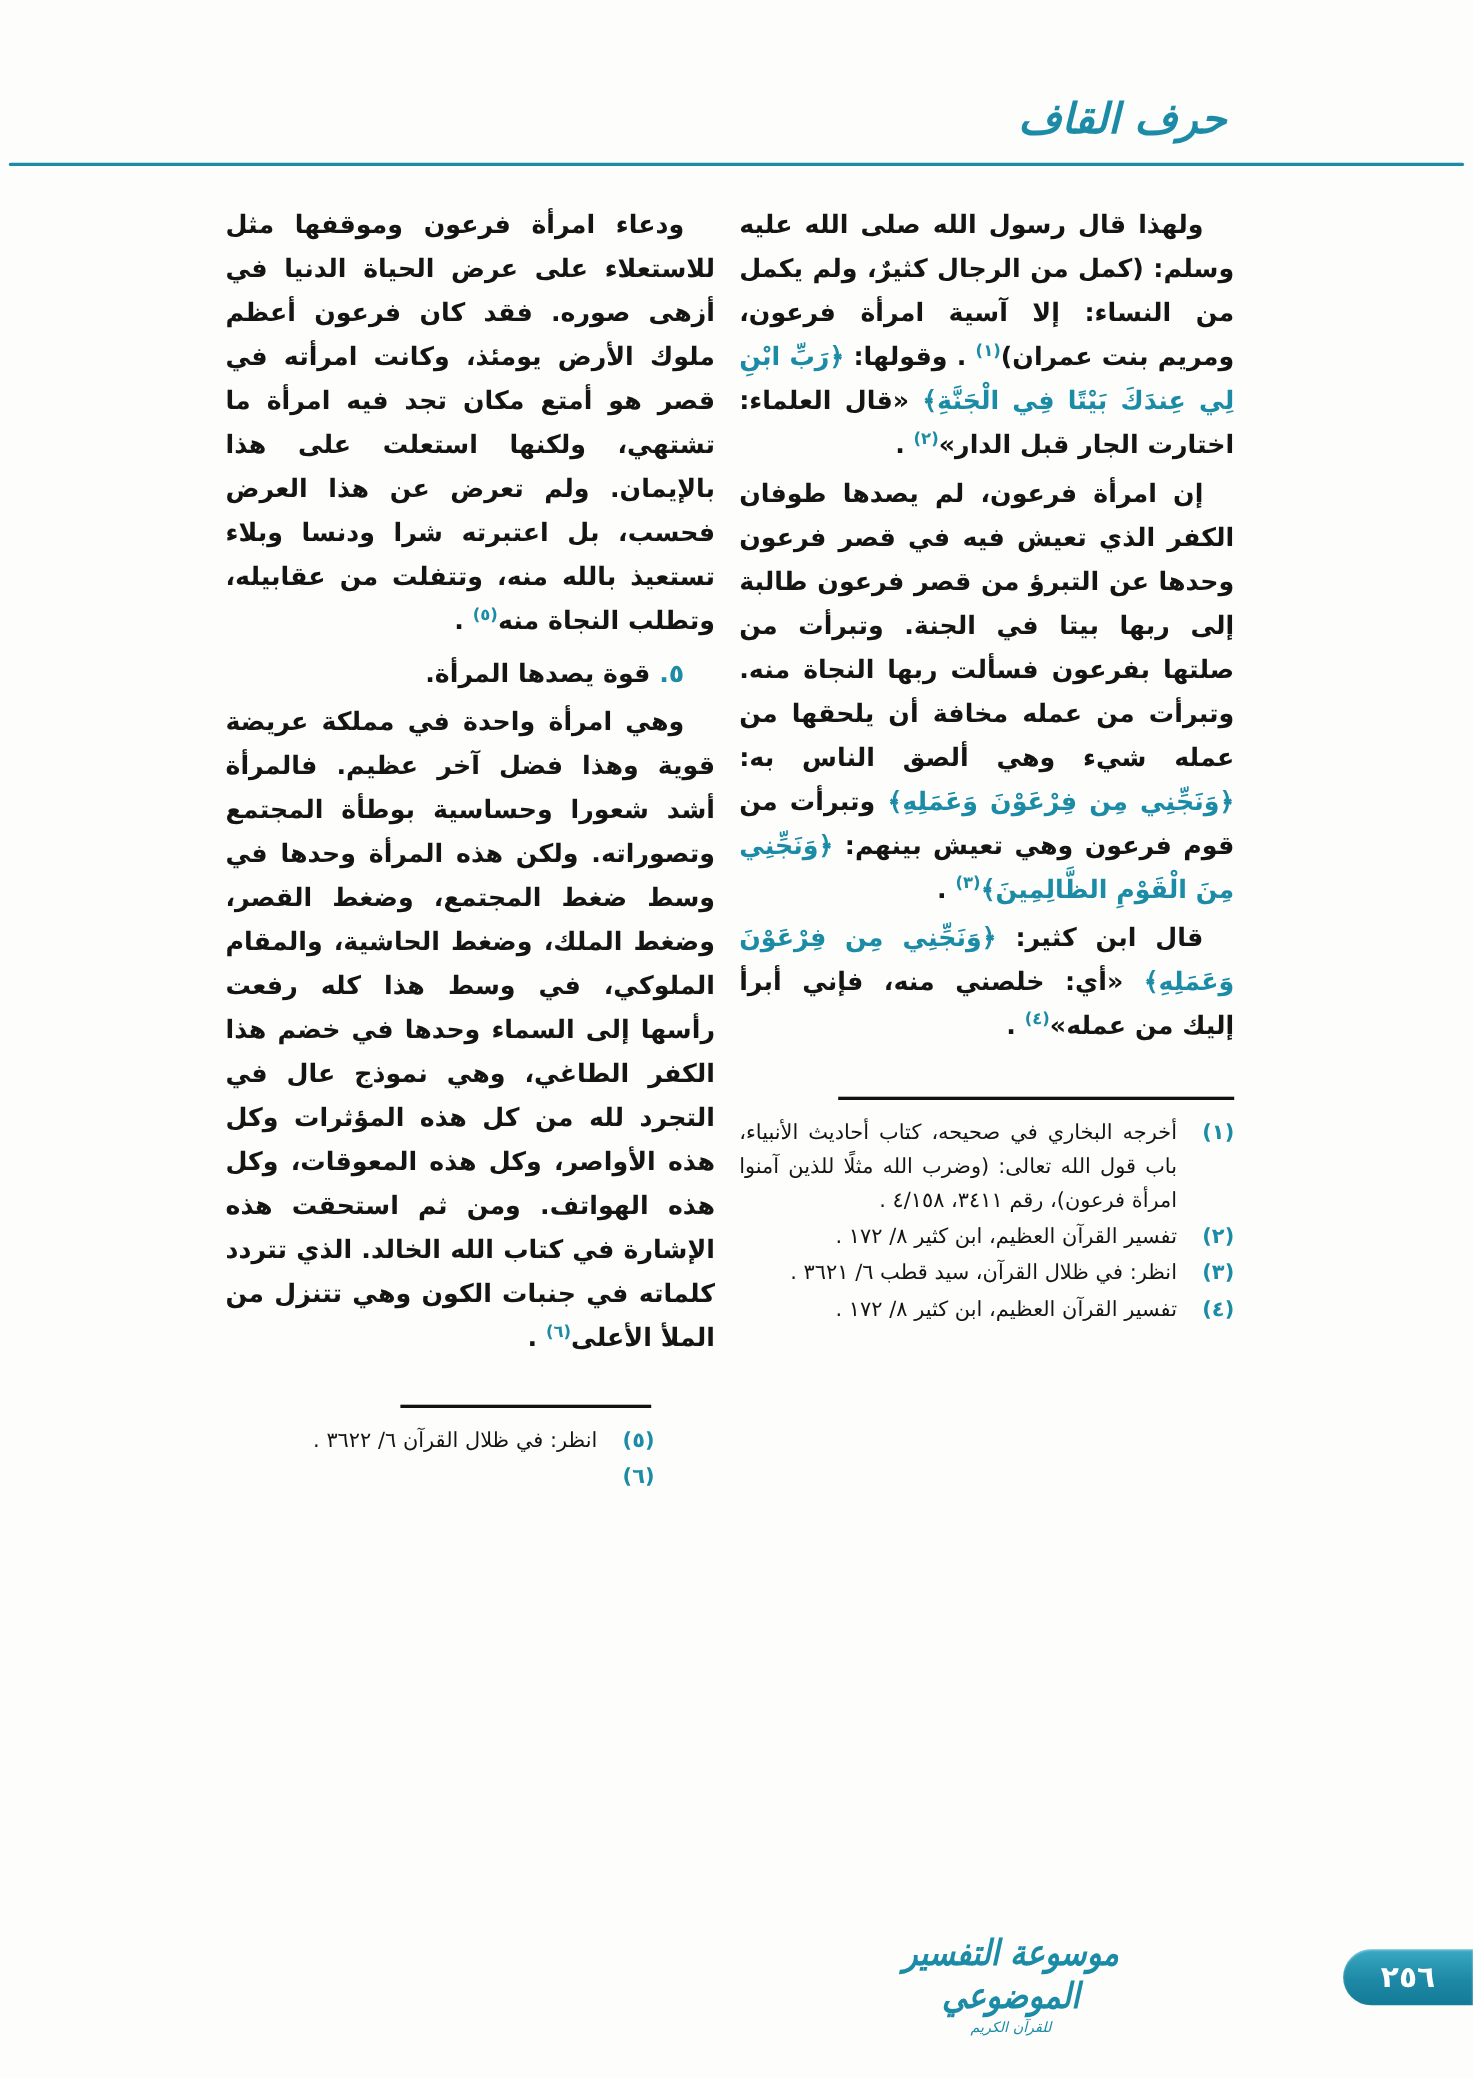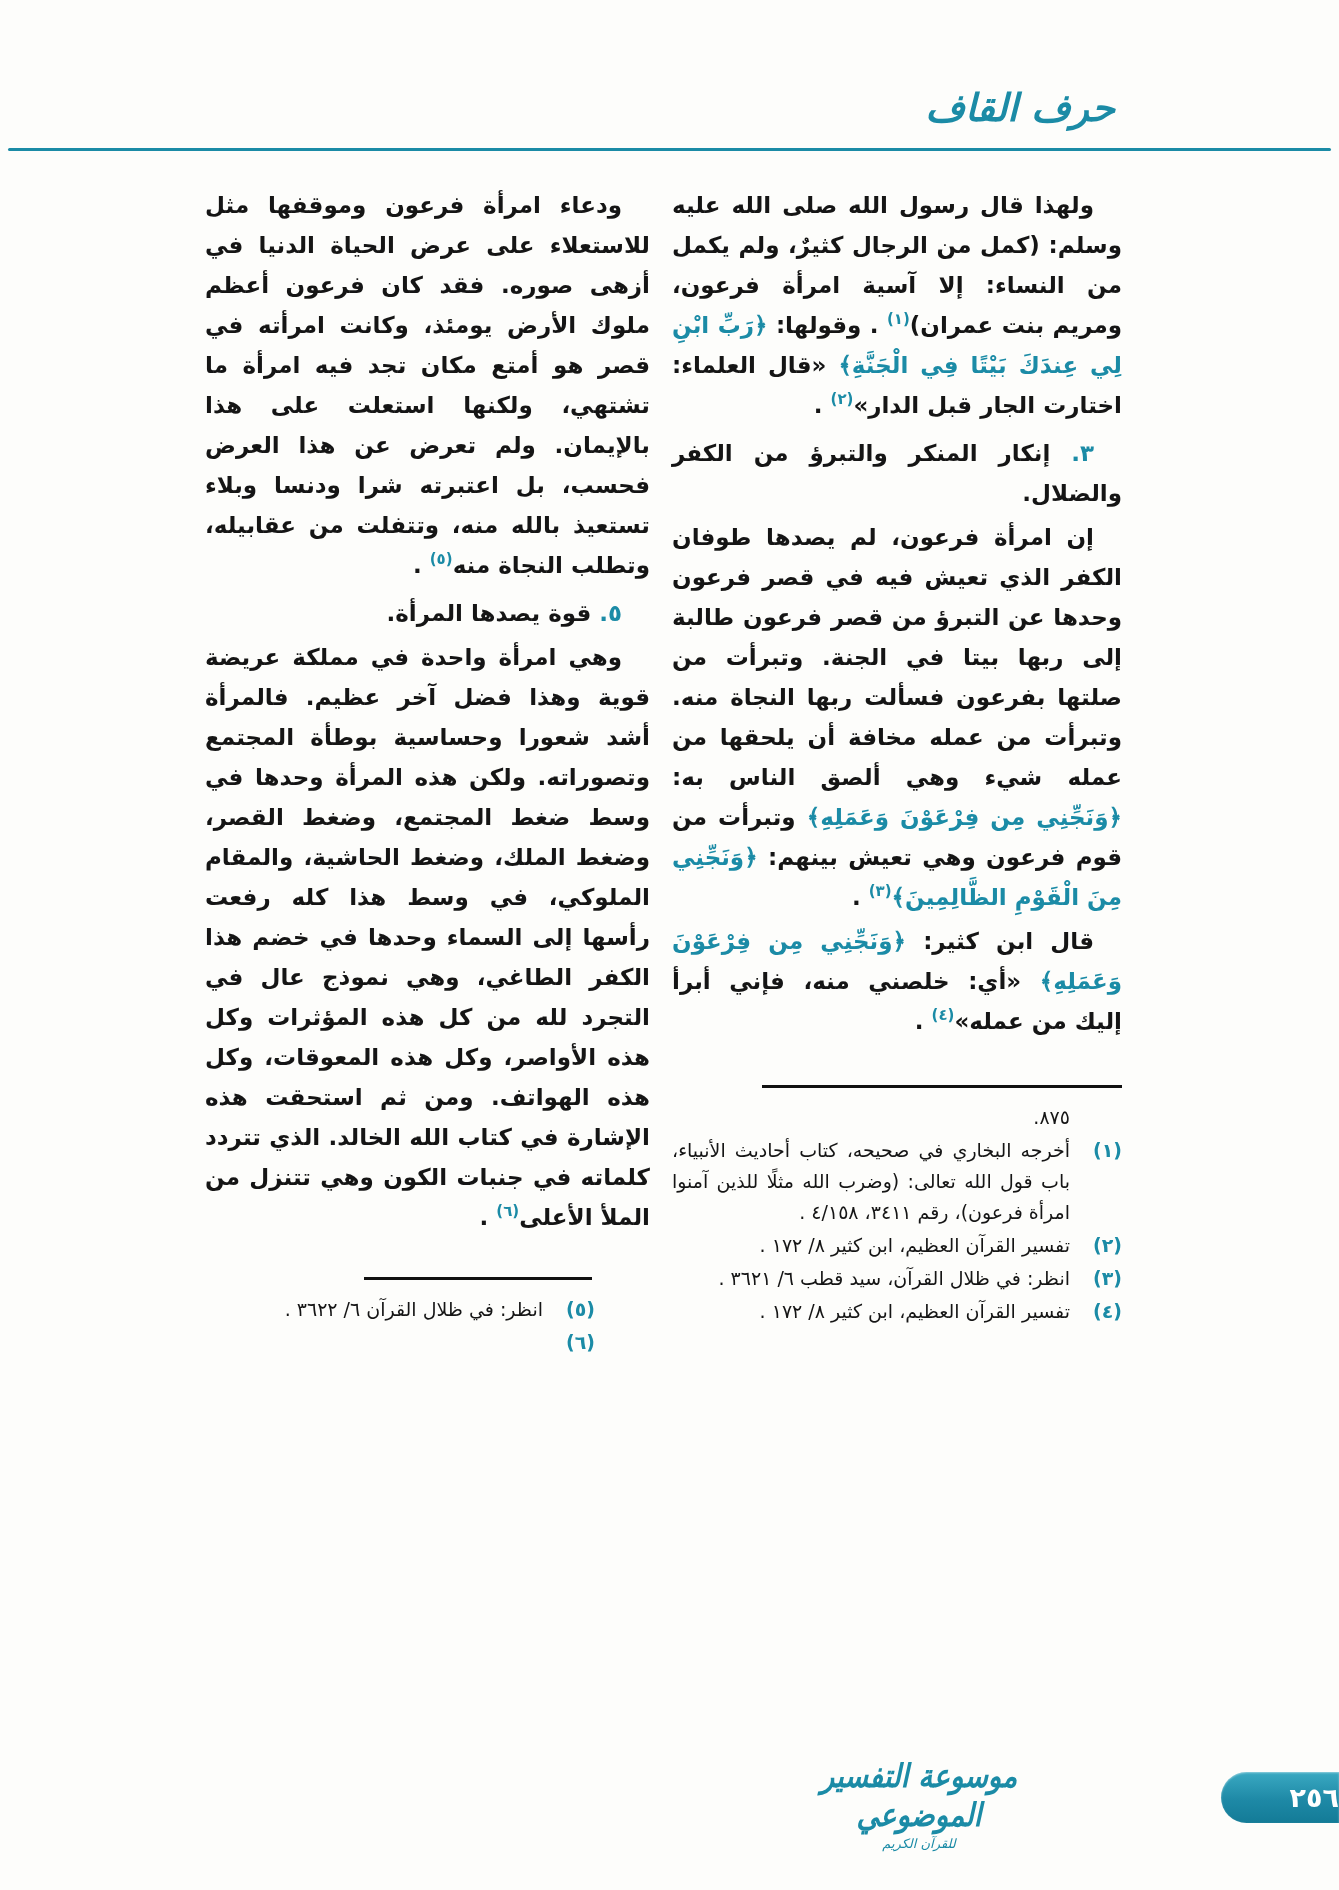--- a/index.html
+++ b/index.html
@@ -64,51 +64,46 @@
     width:220px; text-align:center;
     color:var(--accent,#1b8ba6);
   }
   .logo-line1 { font-size:28px; font-weight:800; font-style:italic; line-height:34px; transform:scaleY(1.15); }
   .logo-line2 { font-size:13px; font-weight:400; font-style:italic; margin-top:6px; }
   .page-number-badge {
     position:absolute; top:1772px; right:0;
     width:118px; height:51px;
     background:linear-gradient(180deg,#3aa9c2 0%,#1e89a6 55%,#137b97 100%);
     border-radius:26px 0 0 26px;
-    display:flex; align-items:center; justify-content:flex-start;
+    display:flex; align-items:center; justify-content:center;
     color:var(--badge_text,#fff);
     font-size:27px; font-weight:800;
     box-shadow:inset 0 1px 2px rgba(255,255,255,.45);
   }
 </style>
 </head>
 <body>
 
 <div class="page">
 
   <header>
     <div class="chapter-title">حرف القاف</div>
     <div class="header-rule"></div>
   </header>
 
   <main class="content">
 
     <section class="column column-right">
       <div class="col-text">
           <div class="para body"><span class="seg-text">ولهذا قال رسول الله صلى الله عليه وسلم: (كمل من الرجال كثيرٌ، ولم يكمل من النساء: إلا آسية امرأة فرعون، ومريم بنت عمران)</span><span class="seg-note">(١)</span><span class="seg-text"> . وقولها: </span><span class="seg-quran">﴿رَبِّ ابْنِ لِي عِندَكَ بَيْتًا فِي الْجَنَّةِ﴾</span><span class="seg-text"> «قال العلماء: اختارت الجار قبل الدار»</span><span class="seg-note">(٢)</span><span class="seg-text"> .</span></div>
-          <div class="para heading"><span class="seg-num">٣. </span><span class="seg-text">إنكار المنكر والتبرؤ من الكفر والضلال.</span></div>
           <div class="para body"><span class="seg-text">إن امرأة فرعون، لم يصدها طوفان الكفر الذي تعيش فيه في قصر فرعون وحدها عن التبرؤ من قصر فرعون طالبة إلى ربها بيتا في الجنة. وتبرأت من صلتها بفرعون فسألت ربها النجاة منه. وتبرأت من عمله مخافة أن يلحقها من عمله شيء وهي ألصق الناس به: </span><span class="seg-quran">﴿وَنَجِّنِي مِن فِرْعَوْنَ وَعَمَلِهِ﴾</span><span class="seg-text"> وتبرأت من قوم فرعون وهي تعيش بينهم: </span><span class="seg-quran">﴿وَنَجِّنِي مِنَ الْقَوْمِ الظَّالِمِينَ﴾</span><span class="seg-note">(٣)</span><span class="seg-text"> .</span></div>
           <div class="para body"><span class="seg-text">قال ابن كثير: </span><span class="seg-quran">﴿وَنَجِّنِي مِن فِرْعَوْنَ وَعَمَلِهِ﴾</span><span class="seg-text"> «أي: خلصني منه، فإني أبرأ إليك من عمله»</span><span class="seg-note">(٤)</span><span class="seg-text"> .</span></div>
         </div>
       <div class="footnote-sep"></div>
       <div class="footnotes">
-          <div class="footnote">
-            <span class="fn-num"></span>
-            <span class="fn-text">٨٧٥.</span>
-          </div>
           <div class="footnote">
             <span class="fn-num">(١)</span>
             <span class="fn-text">أخرجه البخاري في صحيحه، كتاب أحاديث الأنبياء، باب قول الله تعالى: (وضرب الله مثلًا للذين آمنوا امرأة فرعون)، رقم ٣٤١١، ٤/١٥٨ .</span>
           </div>
           <div class="footnote">
             <span class="fn-num">(٢)</span>
             <span class="fn-text">تفسير القرآن العظيم، ابن كثير ٨/ ١٧٢ .</span>
           </div>
           <div class="footnote">
             <span class="fn-num">(٣)</span>

